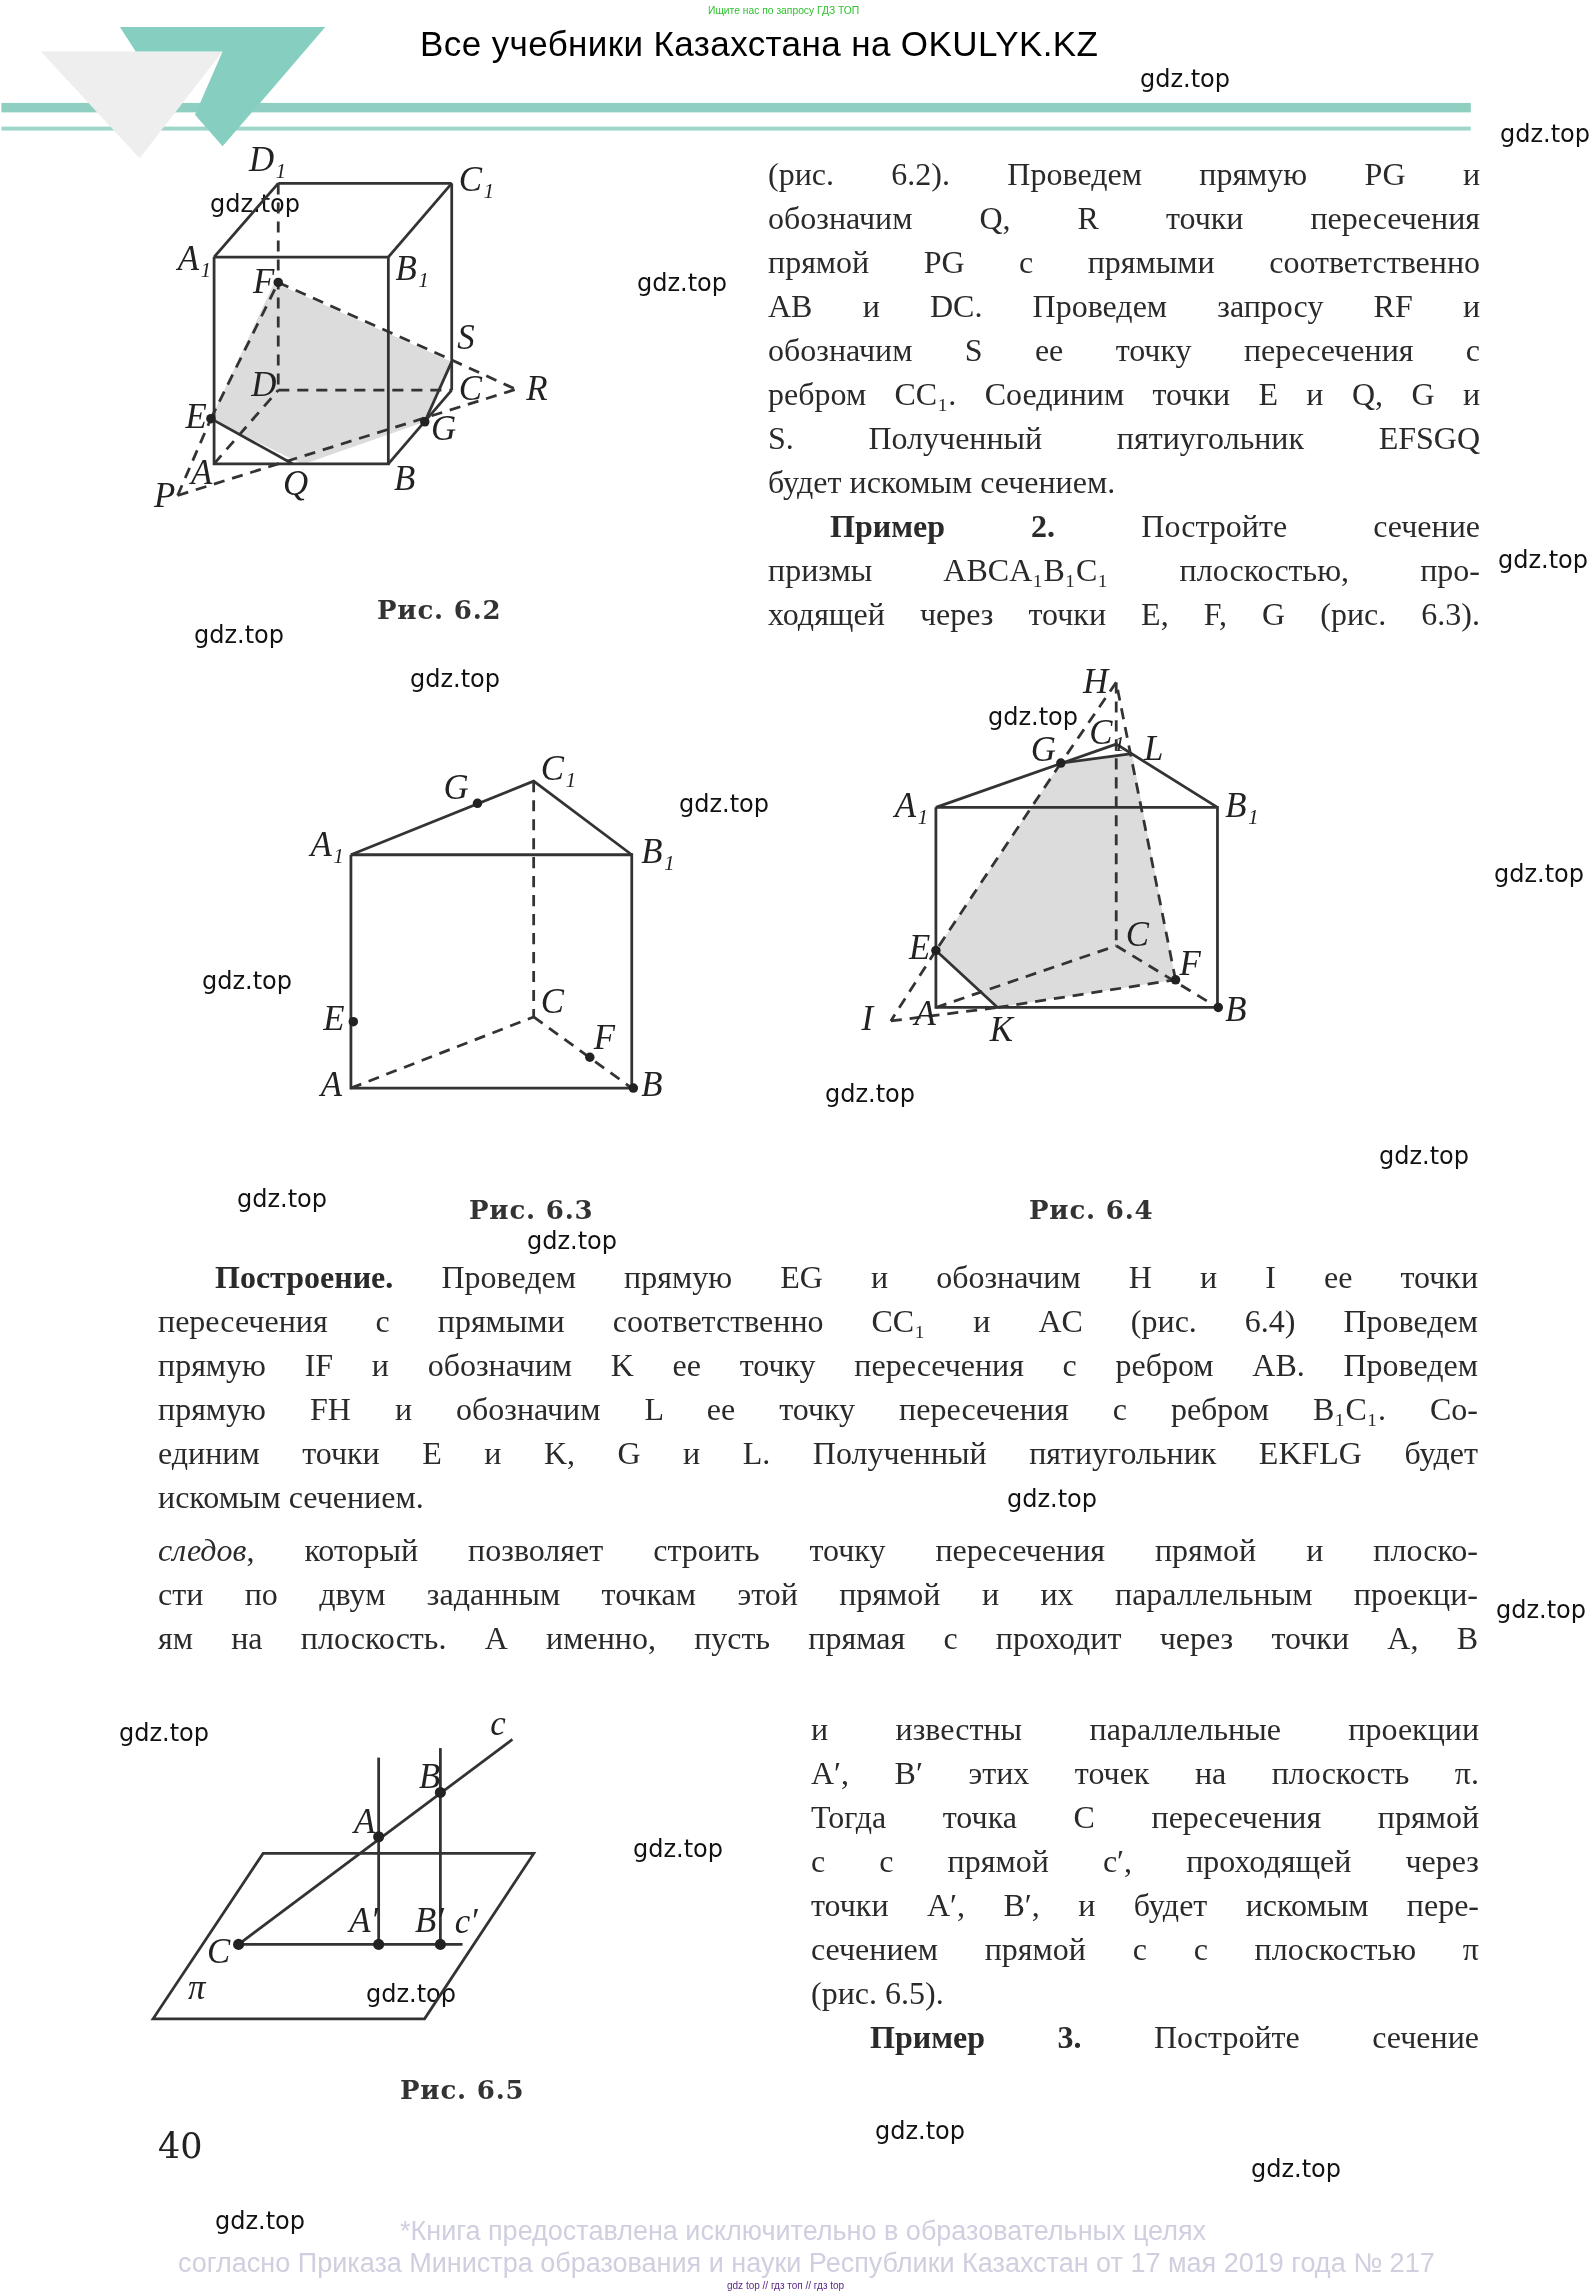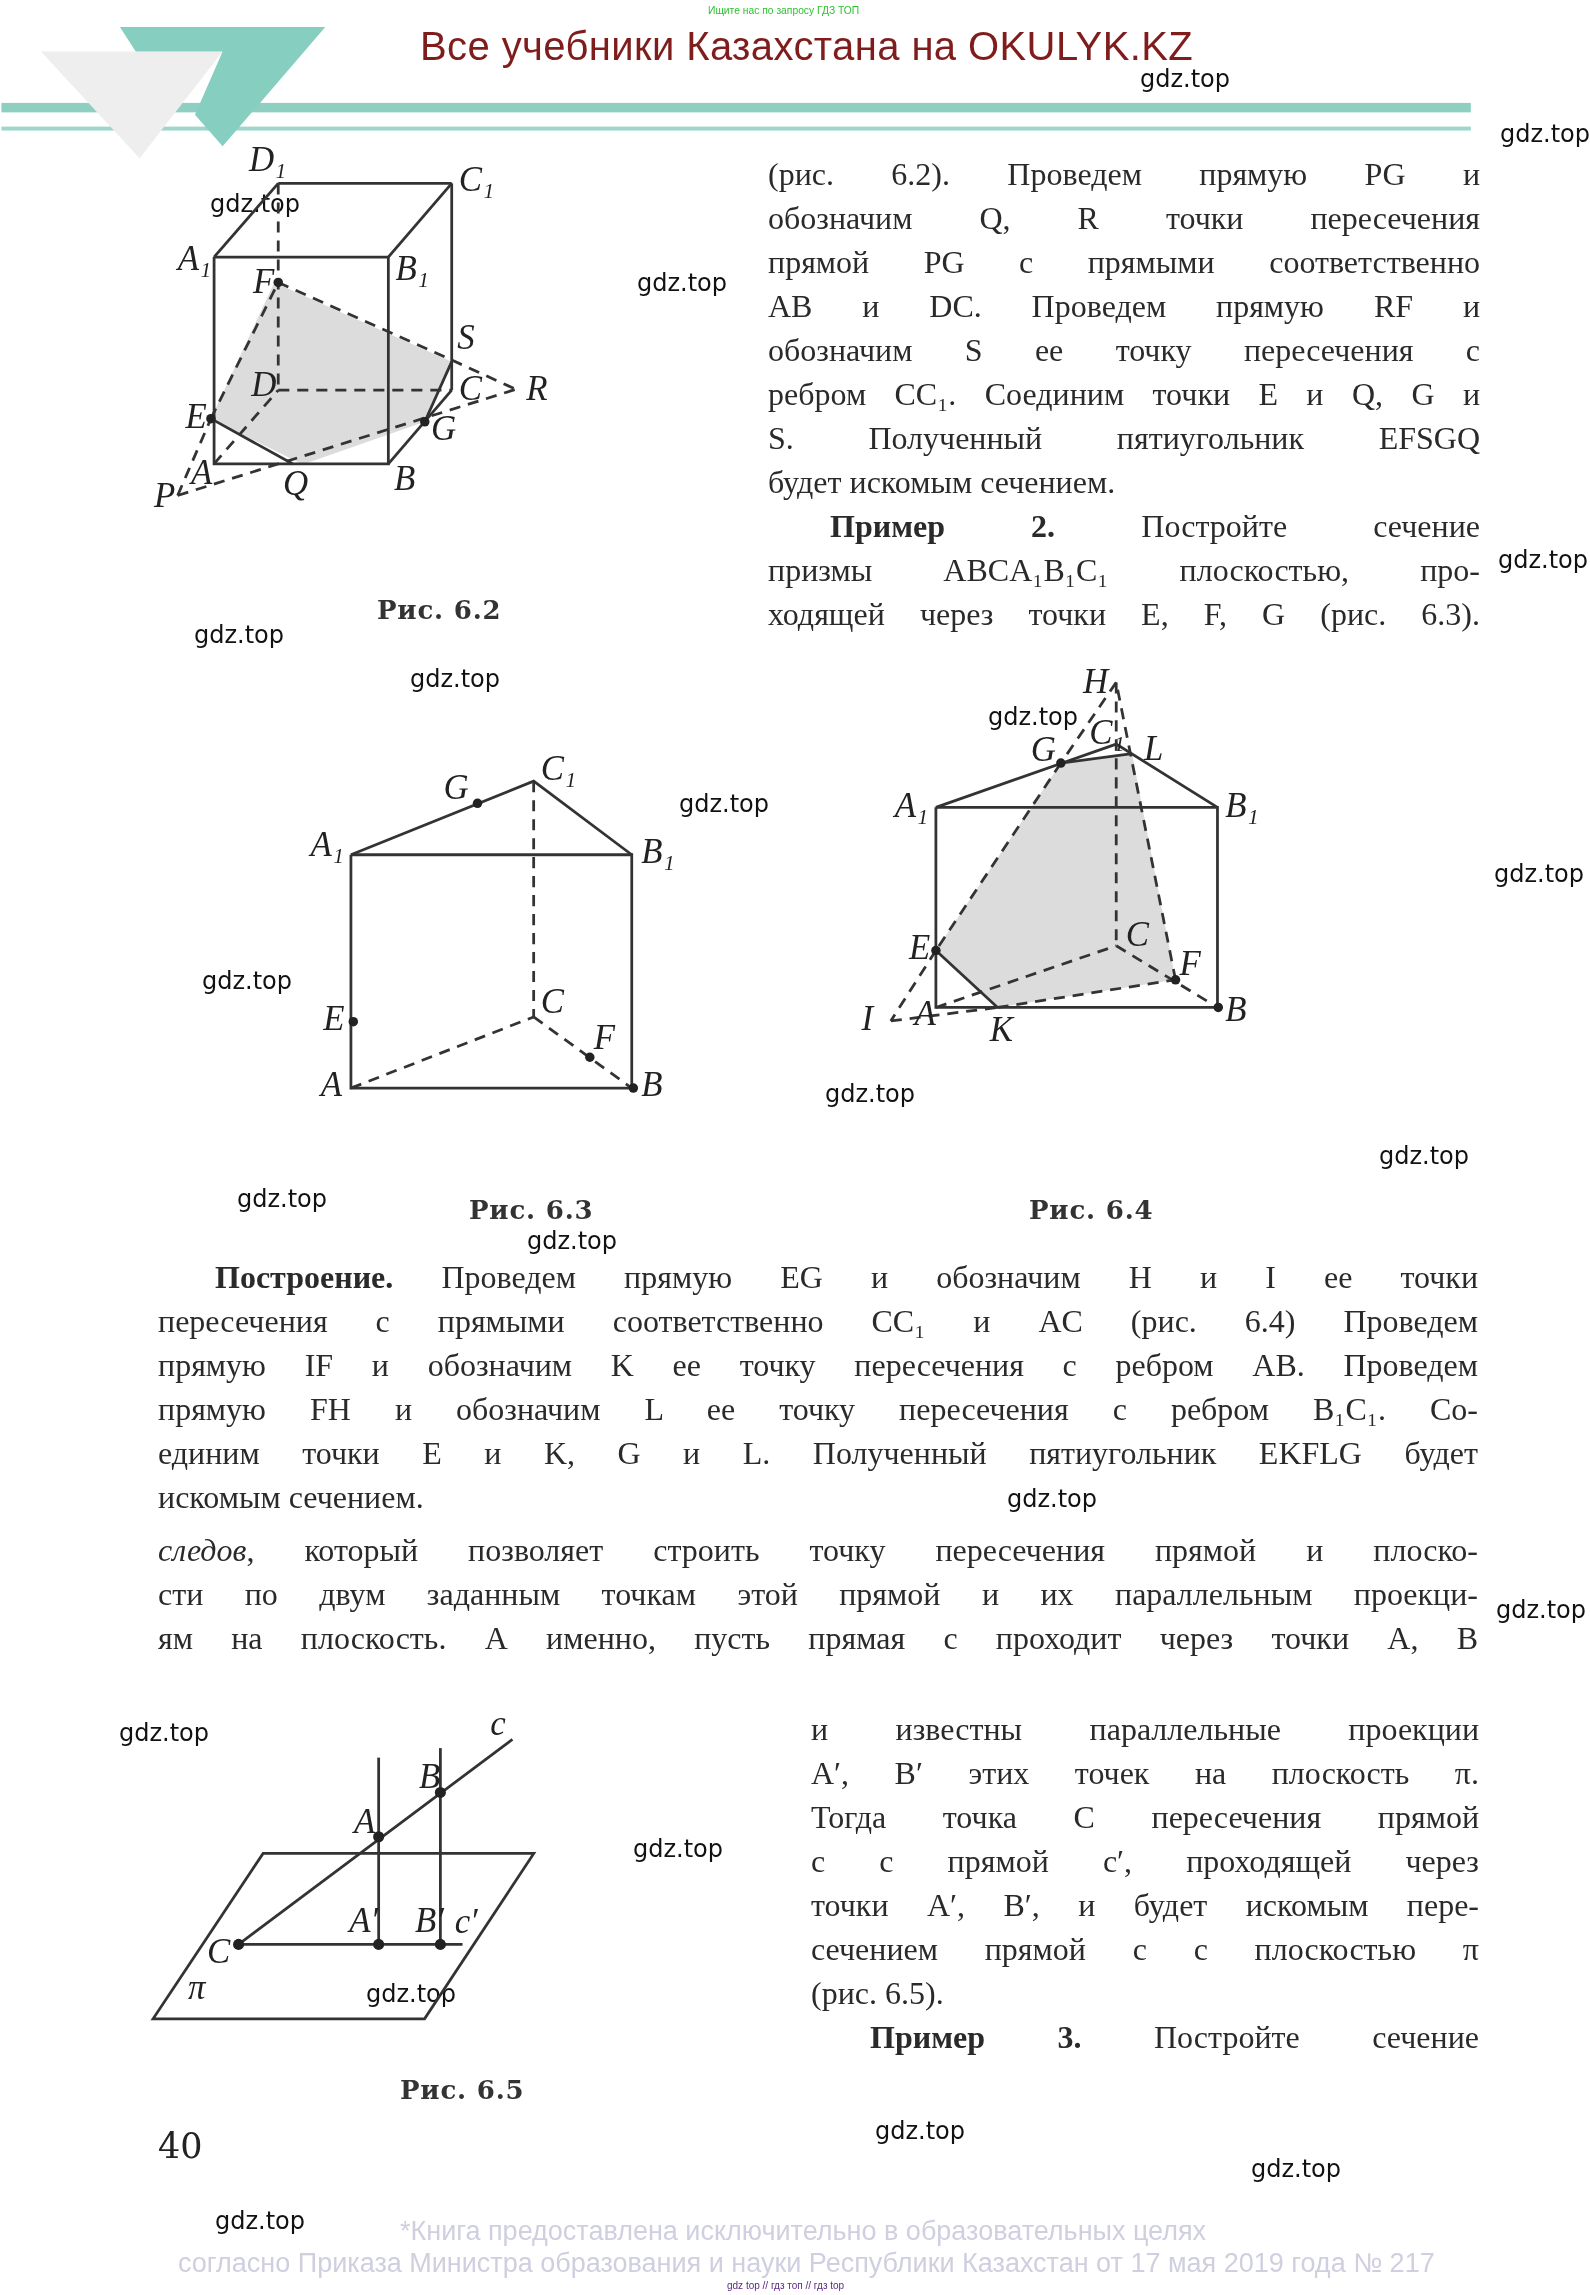--- a/index.html
+++ b/index.html
@@ -2,21 +2,21 @@
 <html style="font-size:12.7px"><head>
 <meta charset="utf-8">
 <style>
   html, body { margin:0; padding:0; background:#ffffff; }
   body { width:1590px; height:2295px; position:relative; overflow:hidden; }
   .abs { position:absolute; }
   .serif { font-family:"DejaVu Serif","Liberation Serif",serif; color:#222; }
   .txt { font-family:"Liberation Serif","DejaVu Serif",serif; font-size:32px; color:#2a2a2a; line-height:44px; white-space:nowrap; }
   .wm { font-family:"DejaVu Sans","Liberation Sans",sans-serif; font-size:24px; color:#111; white-space:nowrap; }
   .topnote { font-family:"Liberation Sans",sans-serif; font-size:10.3px; color:#2fc22f; }
-  .site { font-family:"Liberation Sans",sans-serif; font-size:40px; color:#7f1d1d; letter-spacing:0.4px; }
+  .site { font-family:"Liberation Sans",sans-serif; font-size:35px; color:#000000; letter-spacing:0.4px; }
   .footer { font-family:"Liberation Sans",sans-serif; font-size:27px; color:#cfcfe0; white-space:nowrap; }
   .footer-links { font-family:"Liberation Sans",sans-serif; font-size:10px; color:#5b2a86; }
   .caption { font-family:"DejaVu Serif",serif; font-size:26px; color:#333; font-weight:bold; letter-spacing:0.8px;text-align:center; }
   .lbl { font-family:"Liberation Serif",serif; font-style:italic; font-size:44px; fill:#222; }
   .justify { text-align:justify; text-align-last:justify; }
 </style>
 </head>
 <body>
 
 <div class="abs topnote" style="left:708px;top:4.7px;">Ищите нас по запросу ГДЗ ТОП</div>
@@ -104,21 +104,21 @@
     <text x="318" y="448">B</text>
     <text x="15" y="470">P</text>
   </g>
 </svg>
 <div class="abs caption" style="left:377px;top:595px;">Рис. 6.2</div>
 
 <div class="abs txt" style="left:768px;top:152px;width:712px;">
   <div class="justify">(рис. 6.2). Проведем прямую PG и</div>
   <div class="justify">обозначим Q, R точки пересечения</div>
   <div class="justify">прямой PG с прямыми соответственно</div>
-  <div class="justify">AB и DC. Проведем прямую RF и</div>
+  <div class="justify">AB и DC. Проведем запросу RF и</div>
   <div class="justify">обозначим S ее точку пересечения с</div>
   <div class="justify">ребром CC₁. Соединим точки E и Q, G и</div>
   <div class="justify">S. Полученный пятиугольник EFSGQ</div>
   <div>будет искомым сечением.</div>
   <div class="justify" style="padding-left:62px;">
     <b>Пример 2.</b>
     <span>Постройте сечение</span>
   </div>
   <div class="justify">призмы ABCA₁B₁C₁ плоскостью, про-</div>
   <div class="justify">ходящей через точки E, F, G (рис. 6.3).</div>

